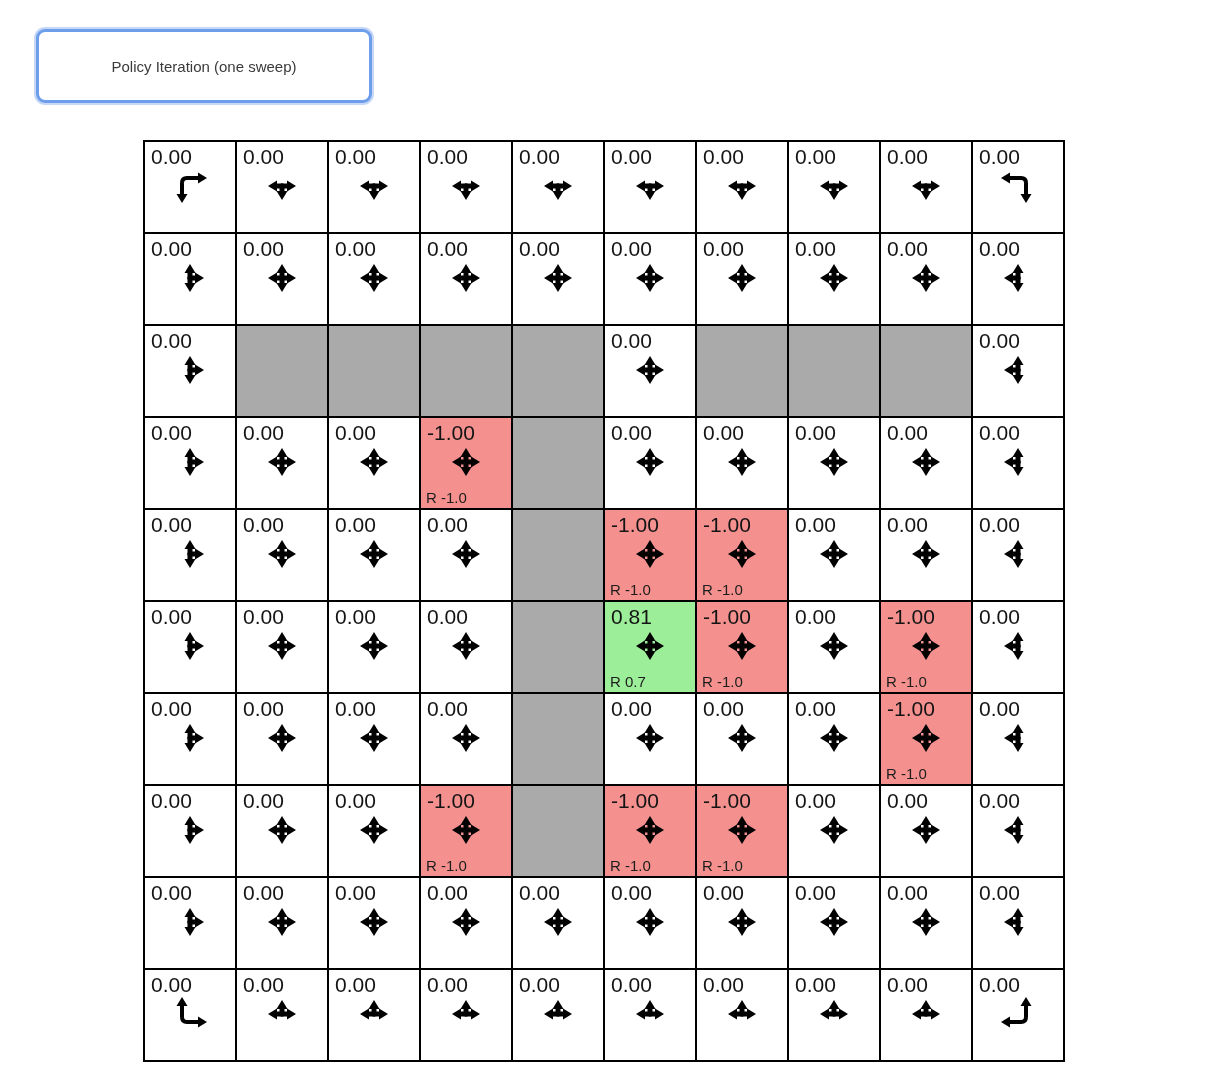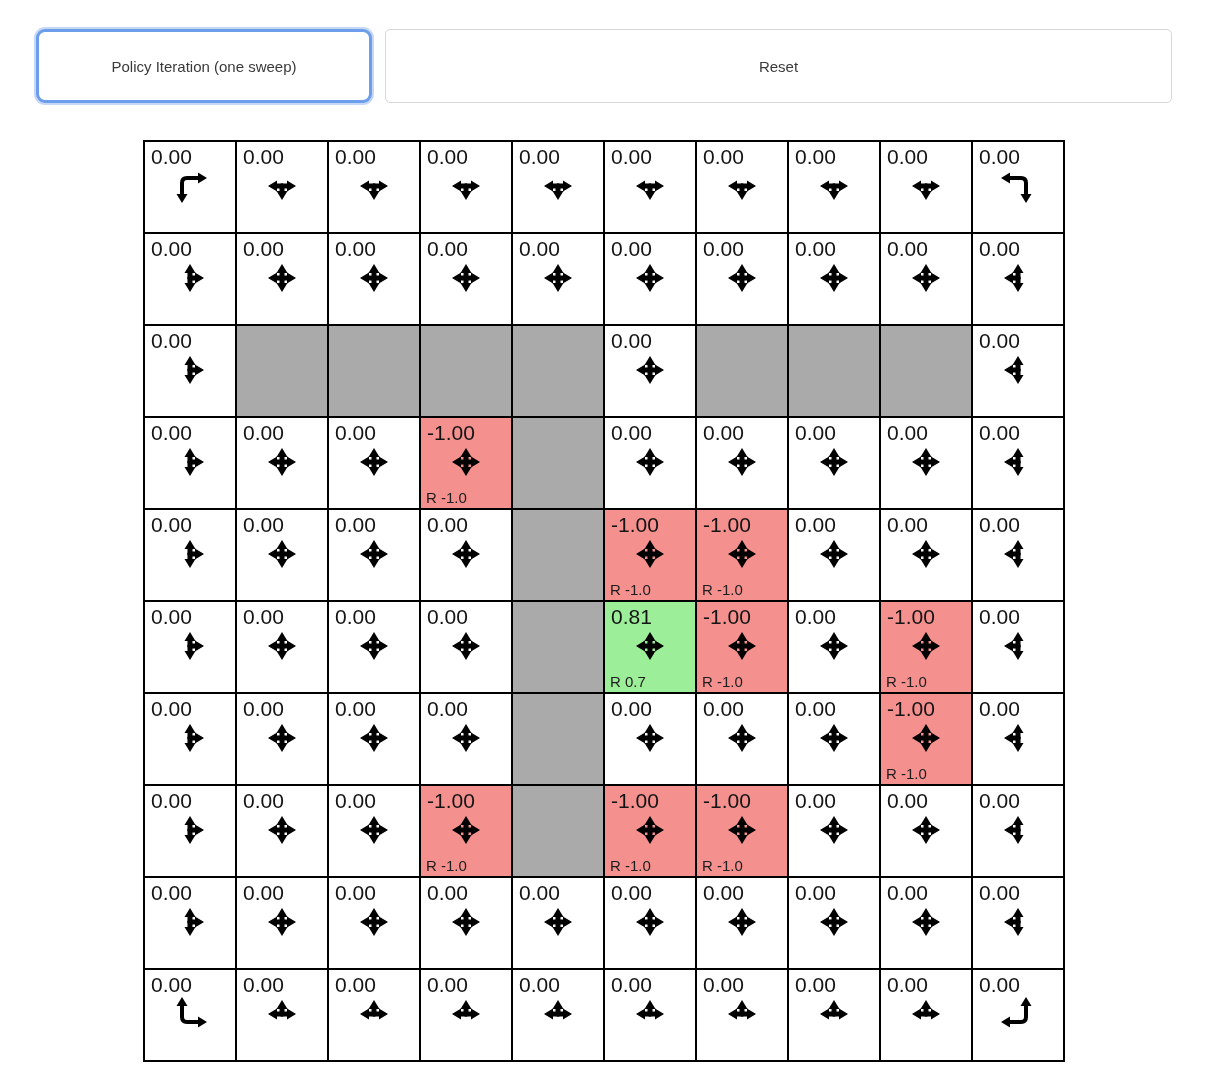--- a/index.html
+++ b/index.html
@@ -26,21 +26,20 @@
   .cell .rw  { position:absolute; bottom:2px; left:5px; font-size:15px; color:#1d1d1d; }
   .cell svg.arrows { position:absolute; left:0; top:0; width:90px; height:90px; display:block; }
 </style>
 </head>
 <body>
 
 <div class="app">
 
   <div class="toolbar">
     <button class="btn active" type="button">Policy Iteration (one sweep)</button>
-    <button class="btn" type="button">Reset</button>
   </div>
 
   <div class="grid-wrap">
     <div class="grid" id="grid">
         <div class="cell" style="background: rgb(255, 255, 255);">
           <span class="val">0.00</span>
           <svg class="arrows" viewBox="-45 -44 90 90" xmlns="http://www.w3.org/2000/svg">
             <path d="M -8,8 L -8,-3 Q -8,-8 -3,-8 L 8,-8" fill="none" stroke="#000000" stroke-width="4" stroke-linecap="round"></path>
             <polygon fill="#000000" points="-8,17 -13.5,8 -2.5,8"></polygon>
             <polygon fill="#000000" points="17,-8 8,-2.5 8,-13.5"></polygon>

